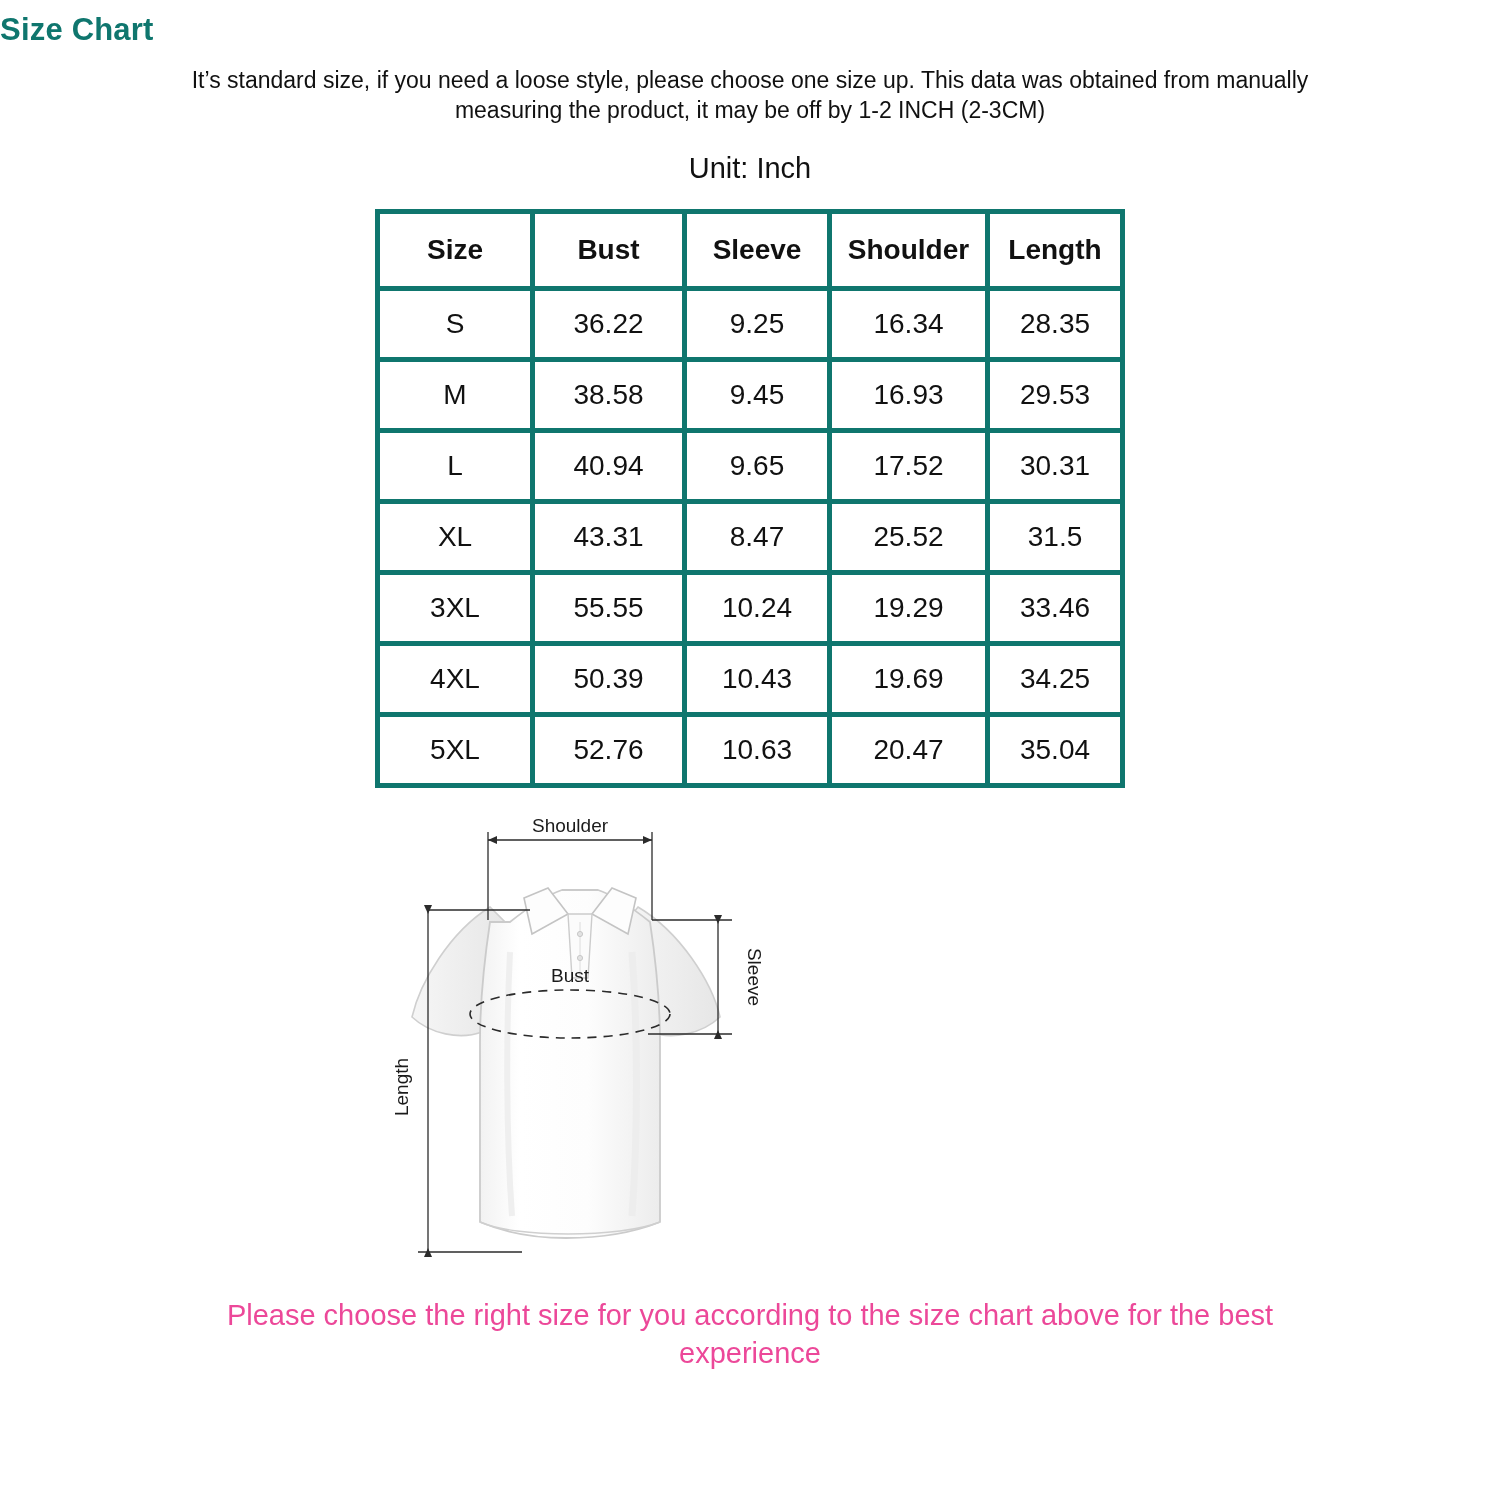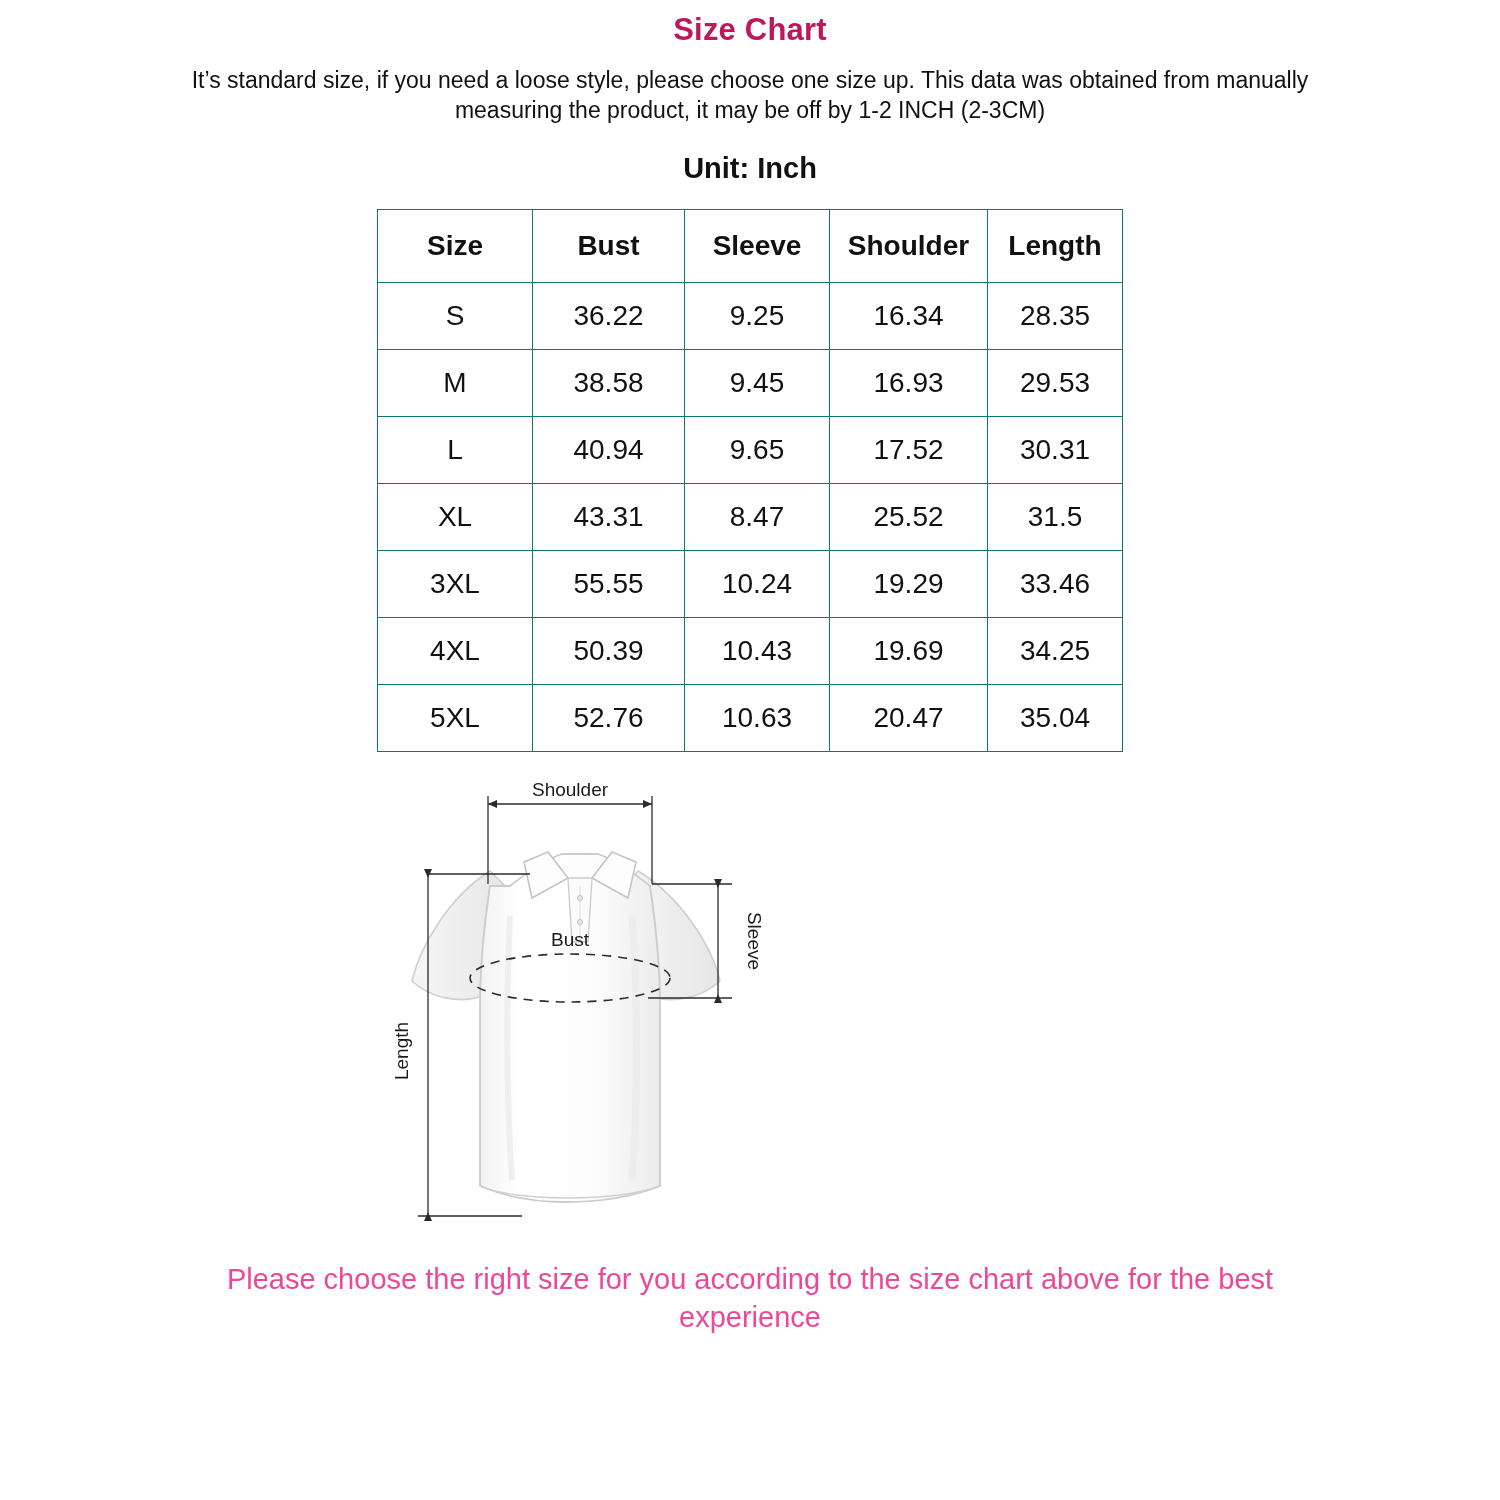--- a/index.html
+++ b/index.html
@@ -16,55 +16,55 @@
     position: relative;
   }
   .page {
     width: 1500px;
     height: 1500px;
     position: relative;
     box-sizing: border-box;
     padding: 0;
   }
   .title {
-    text-align: center;
+    text-align: left;
     font-size: 31px;
     font-weight: bold;
     letter-spacing: 0.2px;
     margin-top: 12px;
-    color: #be185d;
+    color: #0f766e;
   }
   .intro {
     text-align: center;
     font-size: 23px;
     line-height: 1.30;
     margin-top: 18px;
     padding: 0 180px;
     color: #111;
   }
   .unit {
     text-align: center;
     font-size: 29px;
-    font-weight: bold;
+    font-weight: normal;
     margin-top: 26px;
     color: #111;
   }
   .table-wrap {
     display: flex;
     justify-content: center;
     margin-top: 24px;
   }
   table.size-table {
     border-collapse: collapse;
     width: 745px;
     table-layout: fixed;
   }
   table.size-table th,
   table.size-table td {
-    border: 1px solid #0f766e;
+    border: 5px solid #0f766e;
     text-align: center;
     font-size: 28px;
     color: #111;
     height: 66px;
     padding: 0;
   }
   table.size-table th {
     font-weight: bold;
     font-size: 28px;
     height: 72px;

